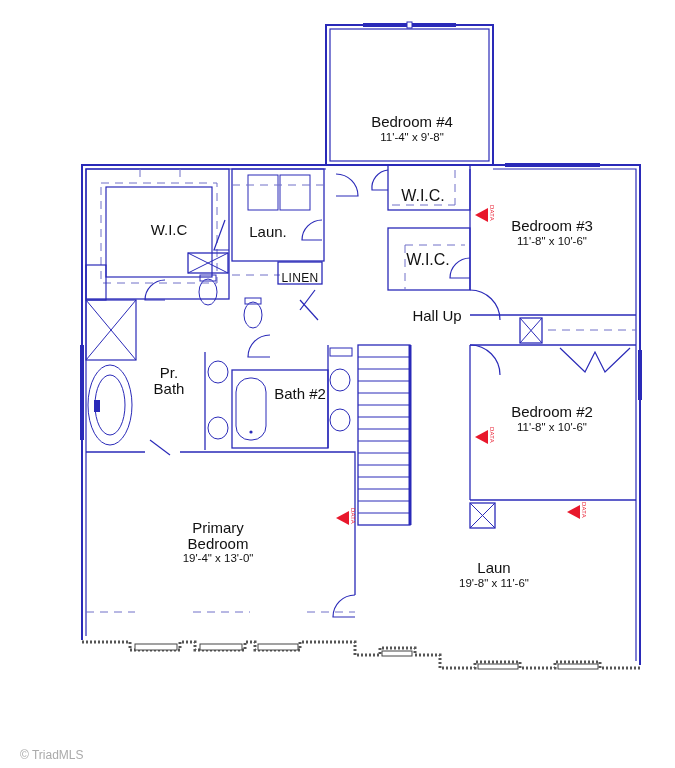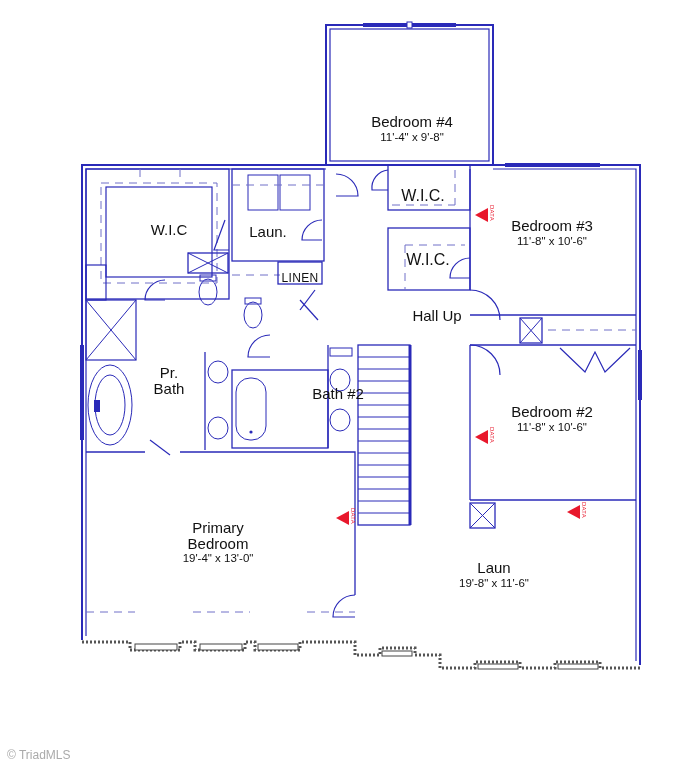--- a/index.html
+++ b/index.html
@@ -15,21 +15,21 @@
     .window { fill: #ffffff; stroke: #444; stroke-width: 1; }
     .stair { stroke: #2a2ab8; stroke-width: 1; }
     .room-label { position: absolute; color: #111; text-align: center; white-space: nowrap; transform: translateX(-50%); line-height: 1.05; }
     .room-name { font-size: 15px; }
     .room-dim { font-size: 11.5px; display: block; }
     .small-label { font-size: 16px; }
     .tiny-label { font-size: 12px; letter-spacing: 0.3px; }
     .data-marker { position: absolute; width: 0; height: 0; }
     .data-tri { position: absolute; left: 0; top: 0; width: 0; height: 0; border-top: 7px solid transparent; border-bottom: 7px solid transparent; border-right: 13px solid #e8182c; }
     .data-text { position: absolute; left: 14px; top: -3px; font-size: 6px; color: #e8182c; writing-mode: vertical-rl; letter-spacing: 0.2px; }
-    .watermark { position: absolute; left: 7px; bottom: 6px; font-size: 12px; color: #aaaaaa; }
+    .watermark { position: absolute; left: 20px; bottom: 6px; font-size: 12px; color: #aaaaaa; }
   </style>
 </head>
 <body>
 
 <svg id="plan" viewBox="0 0 675 768" xmlns="http://www.w3.org/2000/svg">
 
   <g>
     <rect class="wall" x="326" y="25" width="167" height="140"></rect>
     <rect class="wall-thin" x="330" y="29" width="159" height="132"></rect>
     <line x1="363" y1="25" x2="456" y2="25" stroke="#2a2ab8" stroke-width="4"></line>
@@ -214,21 +214,21 @@
 
 <div class="room-label" style="left:437px; top:308px;">
   <span class="room-name">Hall Up</span>
 </div>
 
 <div class="room-label" style="left:169px; top:365px;">
   <span class="room-name" style="display:block">Pr.</span>
   <span class="room-name" style="display:block">Bath</span>
 </div>
 
-<div class="room-label" style="left:300px; top:386px;margin-left:38px;">
+<div class="room-label" style="left:300px; top:386px;">
   <span class="room-name">Bath #2</span>
 </div>
 
 <div class="data-marker" style="left:475px; top:208px;">
   <div class="data-tri"></div>
   <span class="data-text">DATA</span>
 </div>
 <div class="data-marker" style="left:475px; top:430px;">
   <div class="data-tri"></div>
   <span class="data-text">DATA</span>

